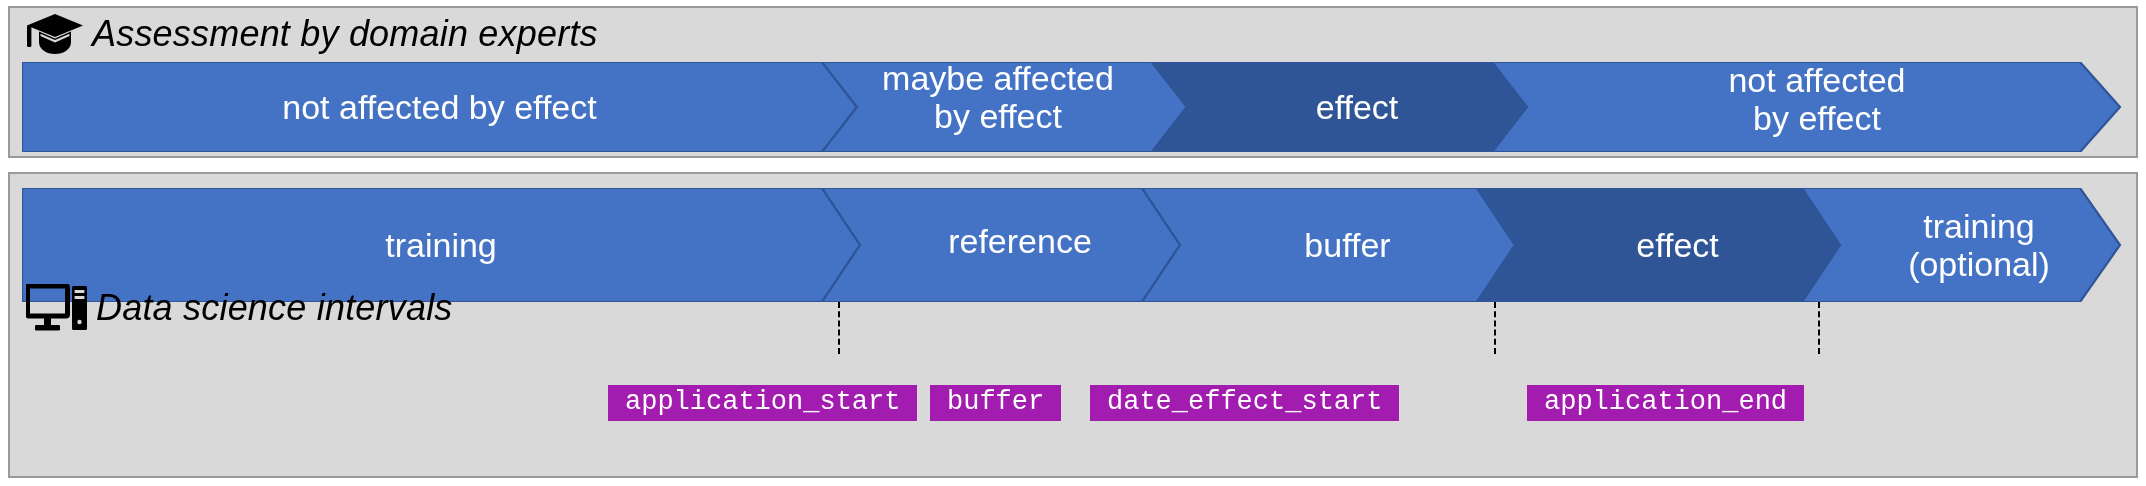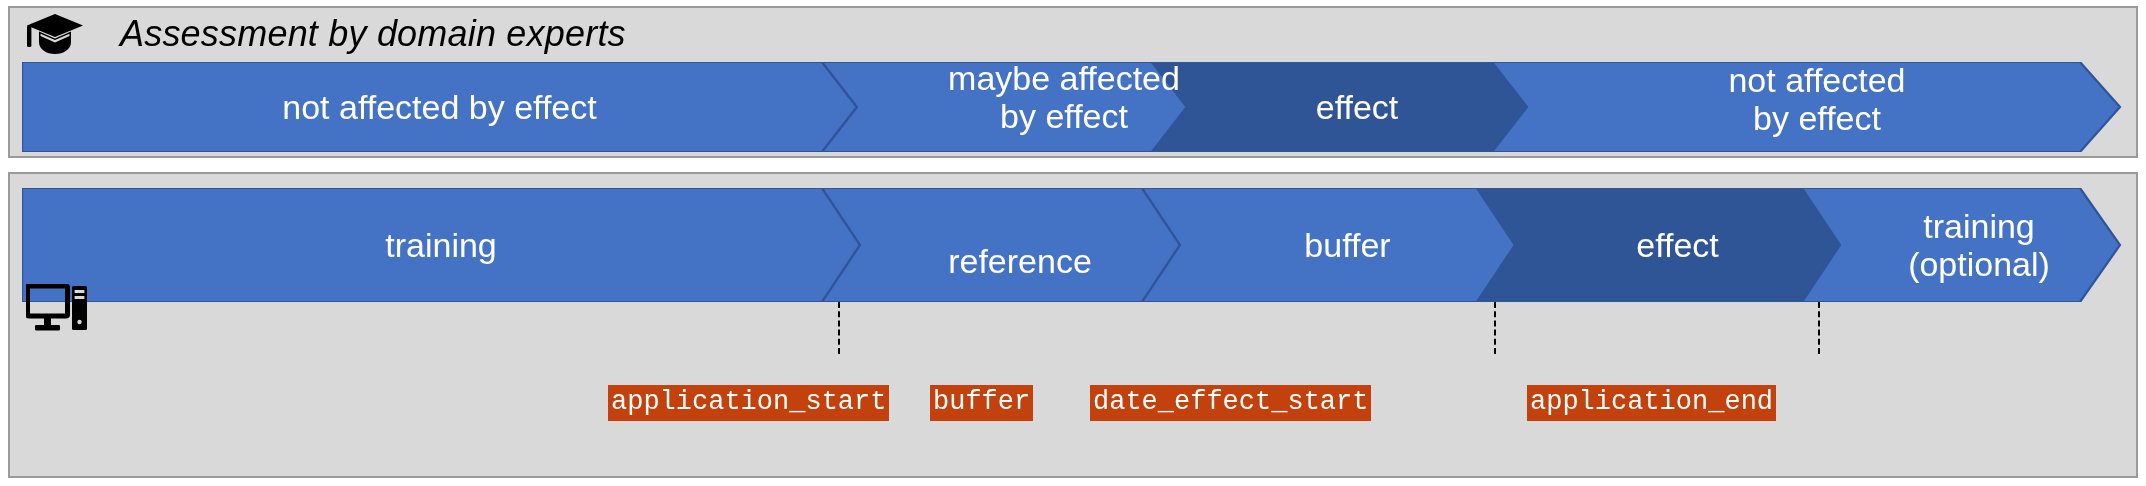--- a/index.html
+++ b/index.html
@@ -17,21 +17,21 @@
     border:2px solid #9a9a9a;
     box-sizing:border-box;
   }
   #panel-top{left:8px;  top:6px;   width:2130px; height:152px;}
   #panel-bottom{left:8px; top:172px; width:2130px; height:306px;}
 
   
   .title-row{
     position:absolute;
     display:flex;align-items:center;
-    gap:36px;
+    gap:8px;
     height:52px;
   }
   #title-top{left:26px;top:8px;}
   #title-bottom{left:26px;top:230px;}
   .title-text{
     font-style:italic;
     font-size:36px;
     color:#000;
     white-space:nowrap;
     letter-spacing:.2px;
@@ -57,26 +57,26 @@
 
   
   .tick{
     position:absolute;
     width:0;
     border-left:2px dashed #000;
     top:302px;height:52px;
   }
   .code-chip{
     position:absolute;
-    background:#c2410c;
+    background:#a21caf;
     color:#ffffff;
     font-family:"Liberation Mono","DejaVu Sans Mono",monospace;
     font-size:27px;
     line-height:1.25;
-    padding:1px 3px;
+    padding:1px 17px;
     top:385px;
     white-space:nowrap;
   }
 </style>
 </head>
 <body>
 
 <div class="canvas">
 
   <div class="panel" id="panel-top"></div>
@@ -100,21 +100,21 @@
 
       <polygon points="800,0 1130,0 1165,45 1130,90 800,90 835,45" fill="#4472c4" stroke="#2f5597" stroke-width="2.2"></polygon>
 
       <polygon points="1130,0 1470,0 1505,45 1470,90 1130,90 1165,45" fill="#2f5597" stroke="#2f5597" stroke-width="2.2"></polygon>
 
       <polygon points="1470,0 2058,0 2098,45 2058,90 1470,90 1505,45" fill="#4472c4" stroke="#2f5597" stroke-width="2.2"></polygon>
     </svg>
   </div>
 
   <div class="seg-label" style="left:22px;  top:62px;  width:835px;  height:90px;">not affected by effect</div>
-  <div class="seg-label" style="left:899px; top:62px;  width:330px;  height:70px;">maybe affected
+  <div class="seg-label" style="left:833px; top:62px;  width:330px;  height:70px;">maybe affected
 by effect</div>
   <div class="seg-label" style="left:1187px;top:62px;  width:340px;  height:90px;">effect</div>
   <div class="seg-label" style="left:1527px;top:62px;  width:580px;  height:74px;">not affected
 by effect</div>
 
   <div class="panel" id="panel-bottom"></div>
 
   <div class="band" id="band-bottom">
     <svg width="2102" height="114" viewBox="0 0 2102 114">
 
@@ -124,21 +124,21 @@
 
       <polygon points="1120,0 1455,0 1493,57 1455,114 1120,114 1158,57" fill="#4472c4" stroke="#2f5597" stroke-width="2.2"></polygon>
 
       <polygon points="1455,0 1780,0 1818,57 1780,114 1455,114 1493,57" fill="#2f5597" stroke="#2f5597" stroke-width="2.2"></polygon>
 
       <polygon points="1780,0 2058,0 2098,57 2058,114 1780,114 1818,57" fill="#4472c4" stroke="#2f5597" stroke-width="2.2"></polygon>
     </svg>
   </div>
 
   <div class="seg-label" style="left:22px;  top:188px; width:838px;  height:114px;">training</div>
-  <div class="seg-label" style="left:860px; top:204px; width:320px;  height:114px;">reference</div>
+  <div class="seg-label" style="left:860px; top:184px; width:320px;  height:114px;">reference</div>
   <div class="seg-label" style="left:1180px;top:188px; width:335px;  height:114px;">buffer</div>
   <div class="seg-label" style="left:1515px;top:188px; width:325px;  height:114px;">effect</div>
   <div class="seg-label" style="left:1840px;top:188px; width:278px;  height:114px;">training
 (optional)</div>
 
   <div class="tick" style="left:838px;"></div>
   <div class="tick" style="left:1494px;"></div>
   <div class="tick" style="left:1818px;"></div>
 
   <span class="code-chip" style="left:608px;">application_start</span>
@@ -151,15 +151,16 @@
       <svg class="icon-svg" width="62" height="48" viewBox="0 0 62 48" aria-hidden="true">
         <rect x="1.5" y="2" width="40" height="30" rx="1.5" fill="none" stroke="#000" stroke-width="5"></rect>
         <rect x="18" y="33" width="7" height="8" fill="#000"></rect>
         <rect x="9" y="41" width="25" height="5.5" rx="1.2" fill="#000"></rect>
         <rect x="46" y="2" width="15" height="44" rx="1.5" fill="#000"></rect>
         <rect x="48.6" y="6" width="9.8" height="3" fill="#d9d9d9"></rect>
         <rect x="48.6" y="12" width="9.8" height="3" fill="#d9d9d9"></rect>
         <circle cx="53.5" cy="38" r="2.2" fill="#d9d9d9"></circle>
       </svg>
     </span>
+    <span class="title-text">Data science intervals</span>
   </div>
 
 </div>
 
 </body></html>

